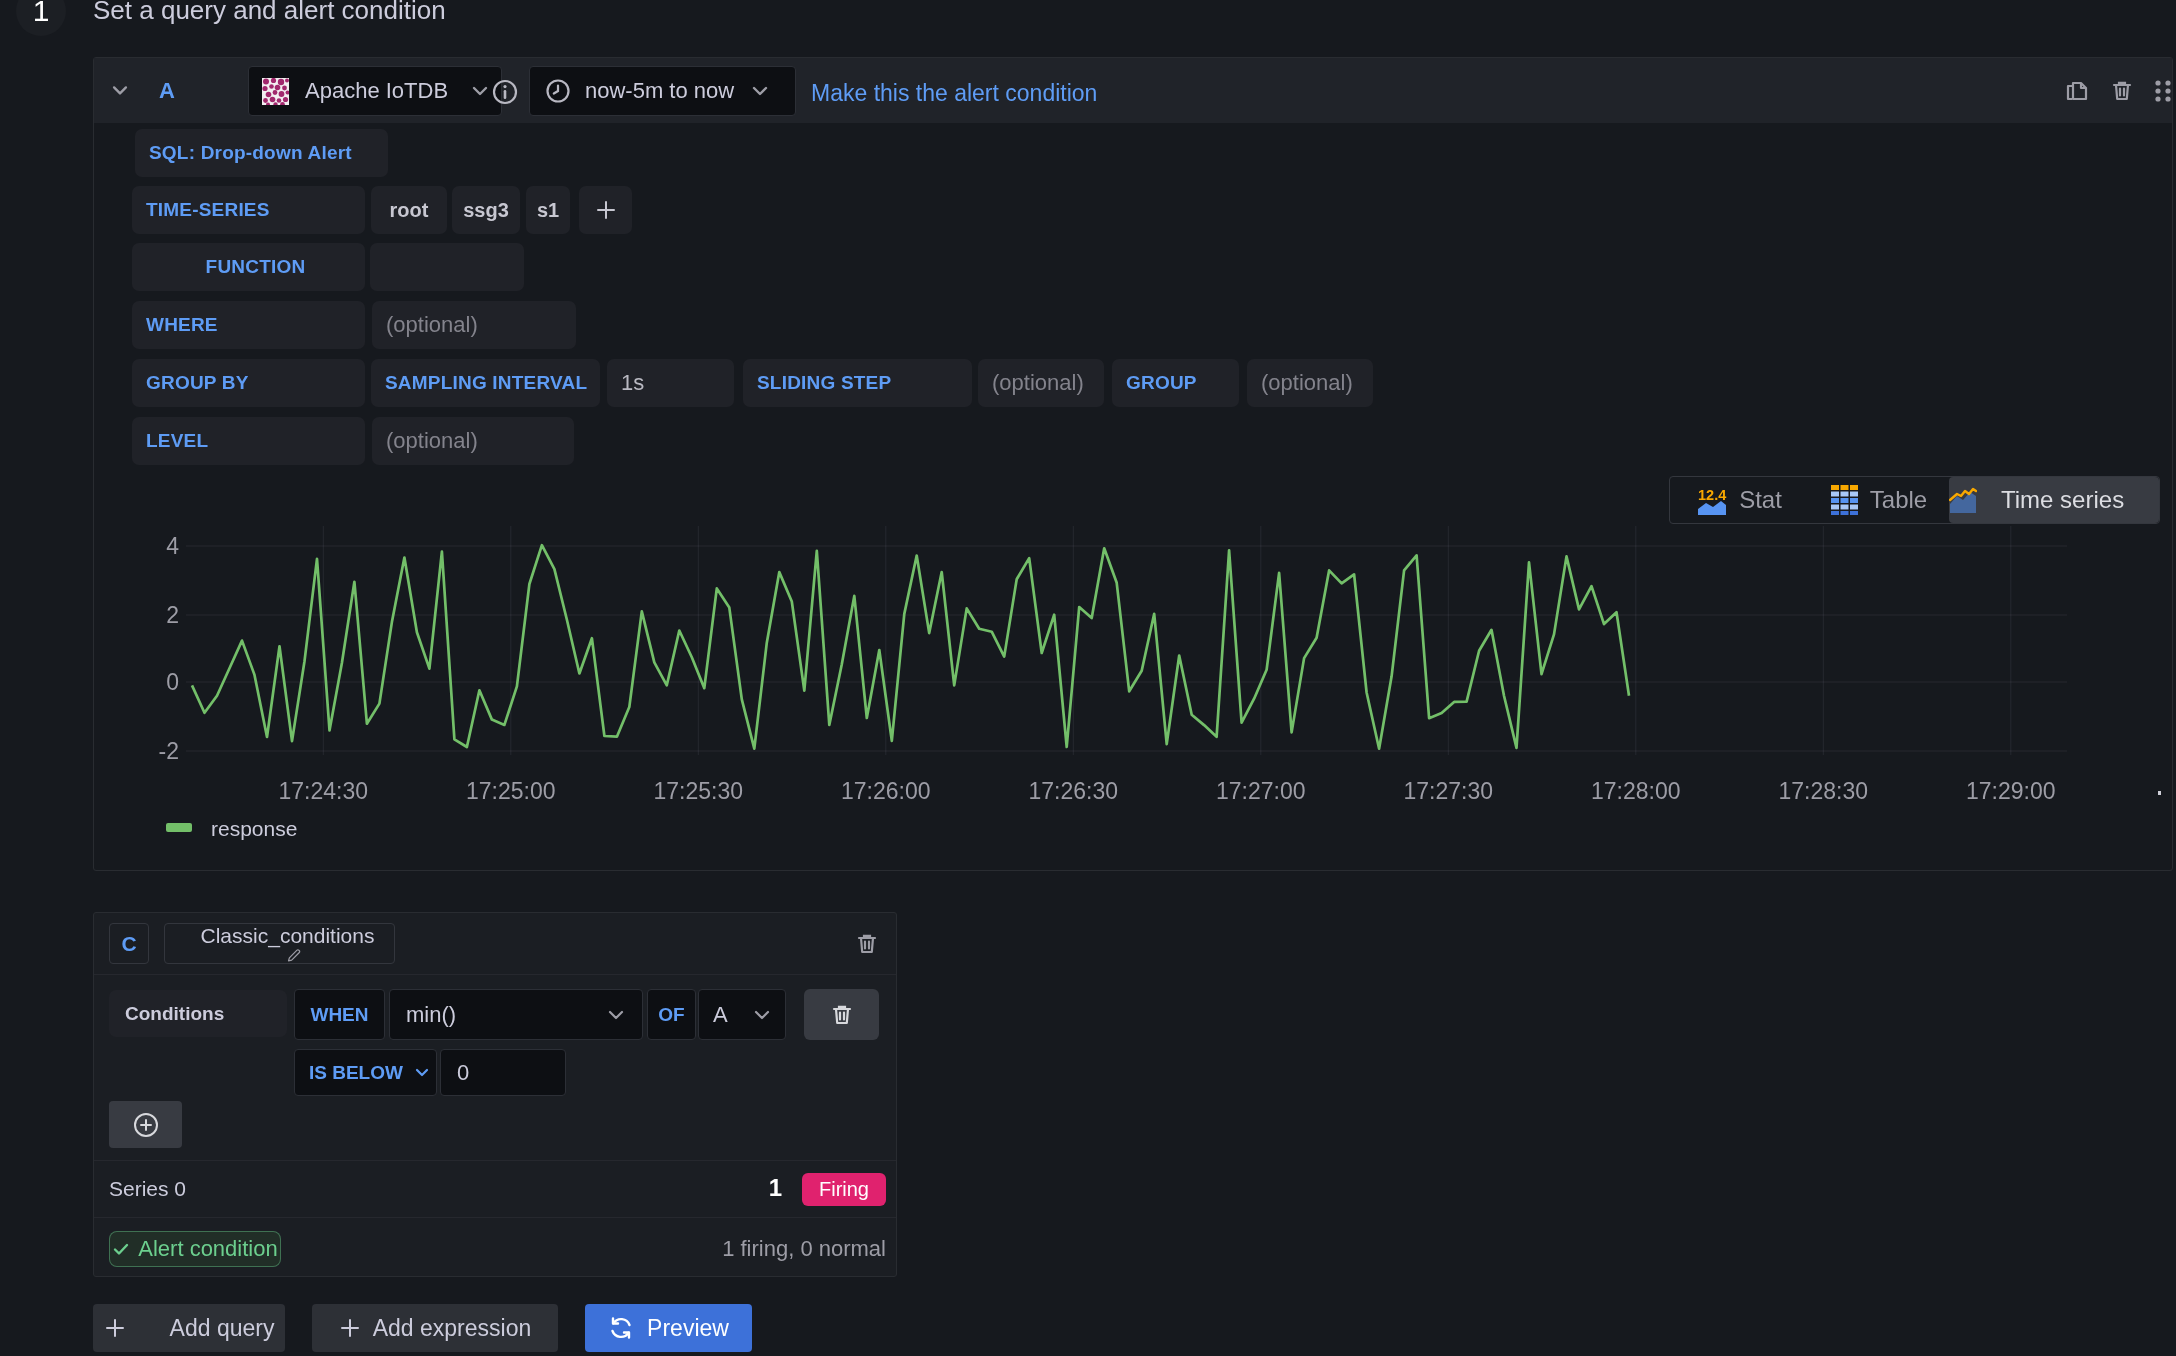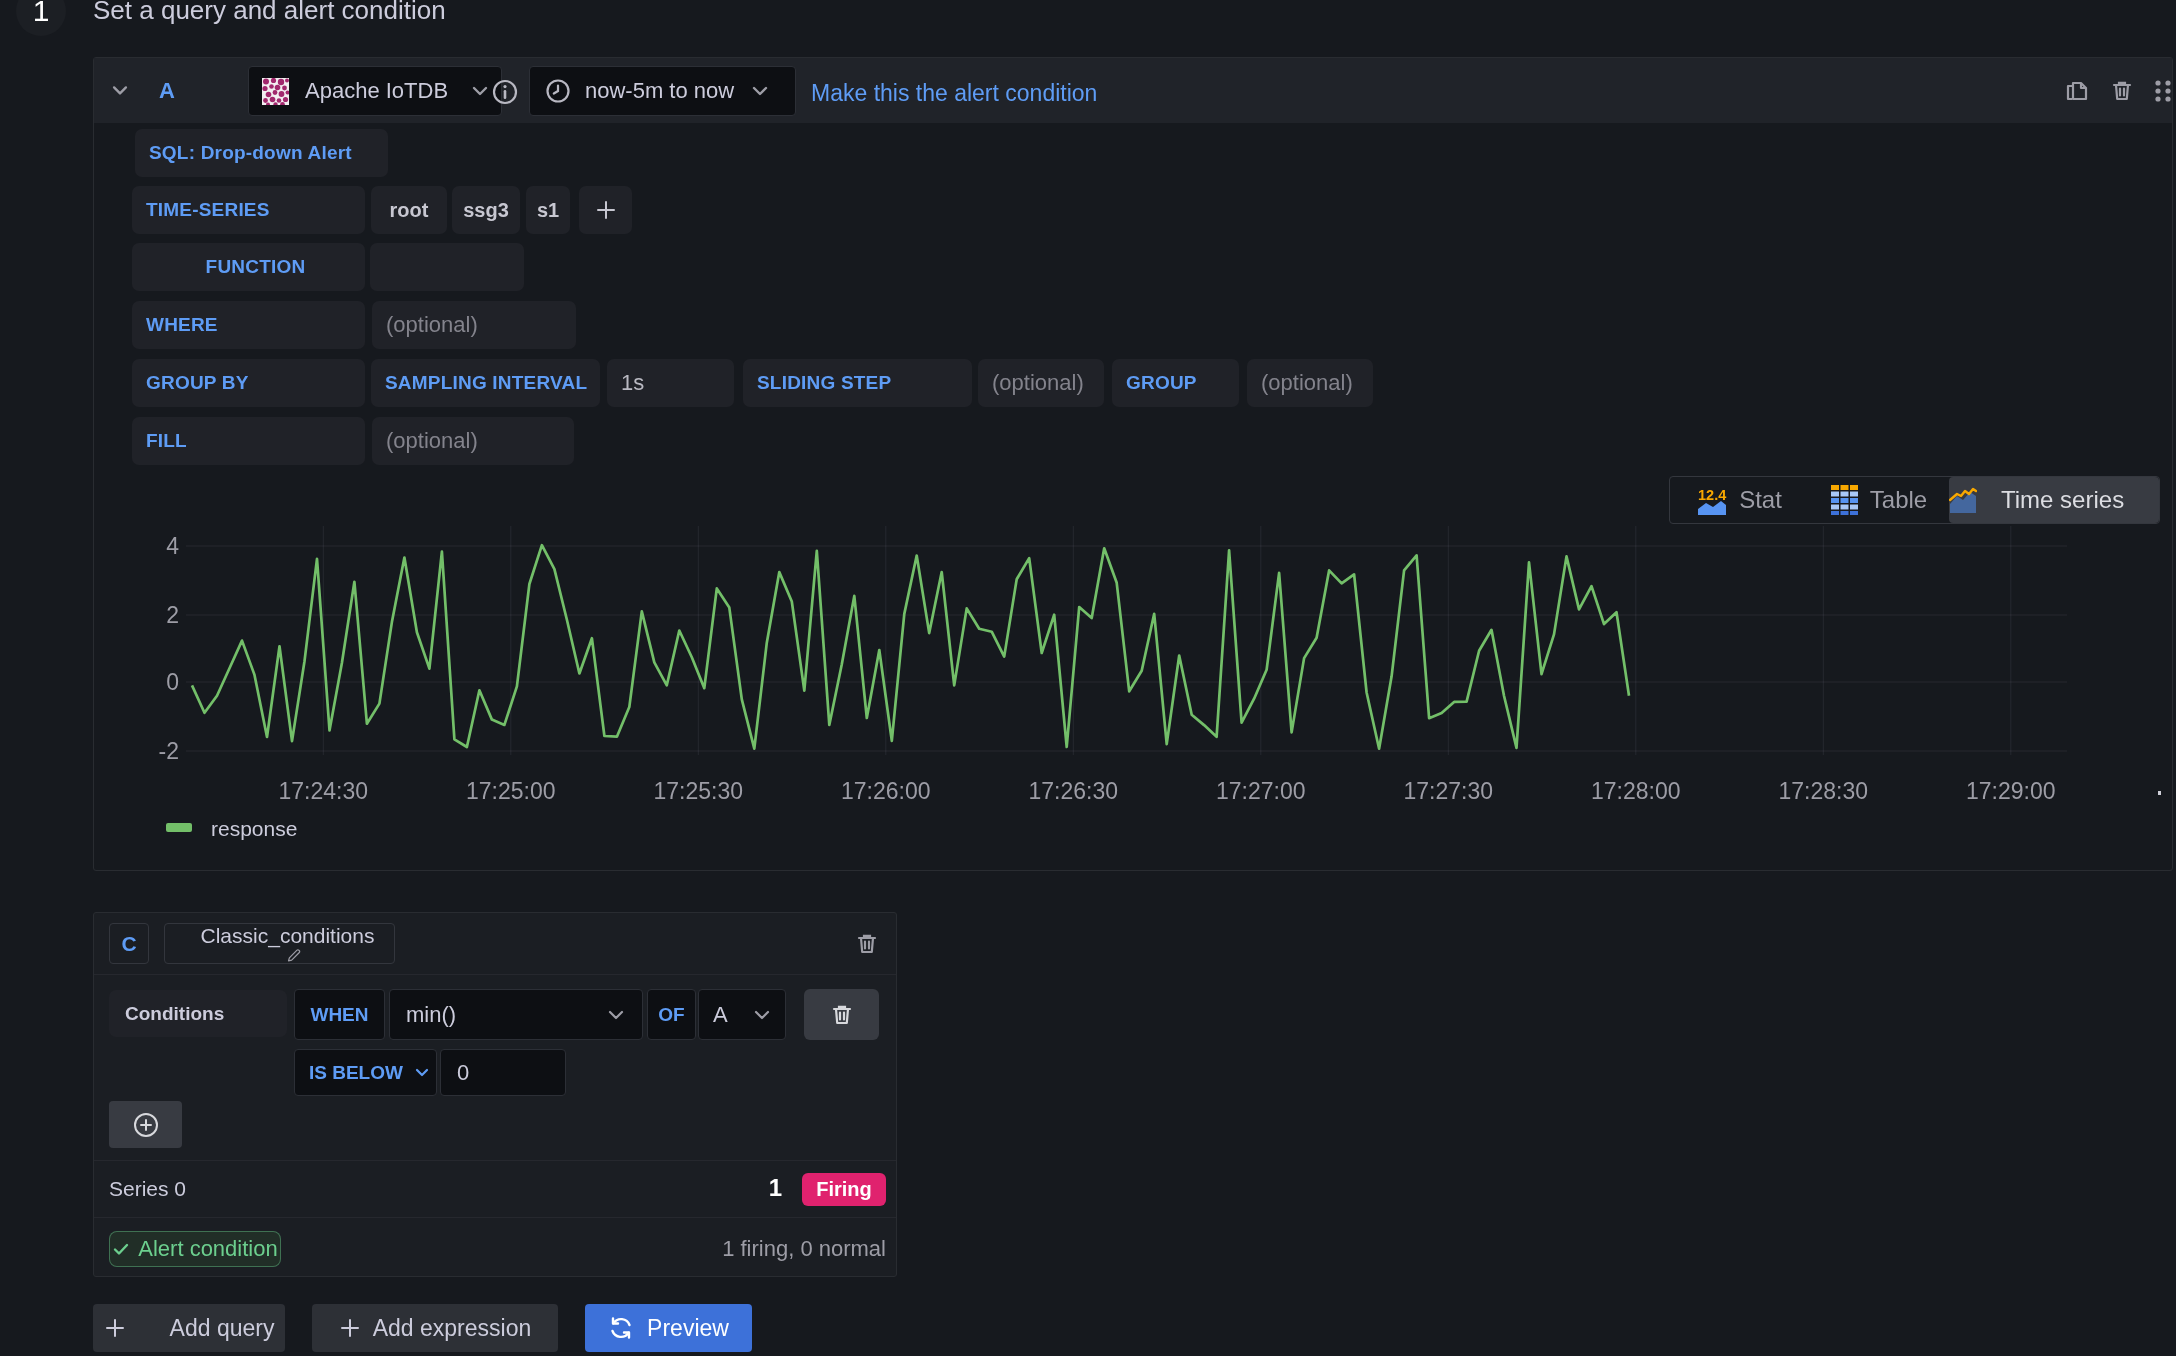--- a/index.html
+++ b/index.html
@@ -143,21 +143,21 @@
       <span class="opt">(optional)</span>
     </div>
   <div class="box abs" style="left:1018px; top:301px; width:127px; height:48px;">
       <span class="lbl">GROUP</span>
     </div>
   <div class="box abs" style="left:1153px; top:301px; width:126px; height:48px;">
       <span class="opt">(optional)</span>
     </div>
 
   <div class="box abs" style="left:38px; top:359px; width:233px; height:48px;">
-      <span class="lbl">FILL</span>
+      <span class="lbl">LEVEL</span>
     </div>
   <div class="box abs" style="left:278px; top:359px; width:202px; height:48px;">
       <span class="opt">(optional)</span>
     </div>
 
   <div class="abs" style="left:1575px; top:418px; width:491px; height:48px; border:1px solid #34373e; border-radius:4px; display:flex;">
     <div style="flex:0 0 139px; display:flex; align-items:center; justify-content:center; gap:12px;">
       <svg width="30" height="30" viewBox="0 0 30 30">
         <text x="1" y="15" font-size="14.5" font-weight="bold" fill="#f8a800" font-family="Liberation Sans">12.4</text>
         <path d="M1 24 L9 18 L16 22 L24 16 L29 20 V30 H1 Z" fill="#5794f2"></path>
@@ -289,21 +289,21 @@
 
   <div class="abs" style="left:15px; top:188px; width:73px; height:47px; background:#383b42; border-radius:4px; display:flex; align-items:center; justify-content:center;">
     <svg width="28" height="28" viewBox="0 0 28 28">
       <circle cx="14" cy="14" r="11" fill="none" stroke="#d8d9dd" stroke-width="2"></circle>
       <path d="M14 9 v10 M9 14 h10" stroke="#d8d9dd" stroke-width="2" stroke-linecap="round"></path>
     </svg>
   </div>
   <div class="abs" style="left:0; top:247px; width:100%; height:1px; background:#26282e;"></div>
   <div class="abs" style="left:15px; top:264px; font-size:21px; color:#ccccdc;">Series 0</div>
   <div class="abs" style="left:663px; top:261px; width:25px; text-align:right; font-size:24px; font-weight:bold; color:#fff;">1</div>
-  <div class="abs" style="left:708px; top:260px; width:84px; height:33px; background:#e0226e; border-radius:6px; display:flex; align-items:center; justify-content:center; font-size:20px; font-weight:bold; color:#fff;">Firing</div>
+  <div class="abs" style="left:708px; top:260px; width:84px; height:33px; background:#e0226e; border-radius:6px; display:flex; align-items:center; justify-content:center; font-size:20px; font-weight:normal; color:#fff;">Firing</div>
   <div class="abs" style="left:0; top:304px; width:100%; height:1px; background:#26282e;"></div>
   <div class="abs" style="left:15px; top:318px; width:172px; height:36px; background:rgba(86,166,75,0.12); border:1px solid rgba(108,207,142,0.42); border-radius:8px; display:flex; align-items:center; justify-content:center; gap:8px;">
     <svg width="18" height="18" viewBox="0 0 18 18">
         <path d="M3 9.5 L7 13.5 L15 5" fill="none" stroke="#6ccf8e" stroke-width="2.4" stroke-linecap="round" stroke-linejoin="round"></path>
       </svg>
     <span style="font-size:22px; color:#6ccf8e;">Alert condition</span>
   </div>
   <div class="abs" style="right:10px; top:323px; font-size:22px; color:#9d9da6;">1 firing, 0 normal</div>
 </div>
 

